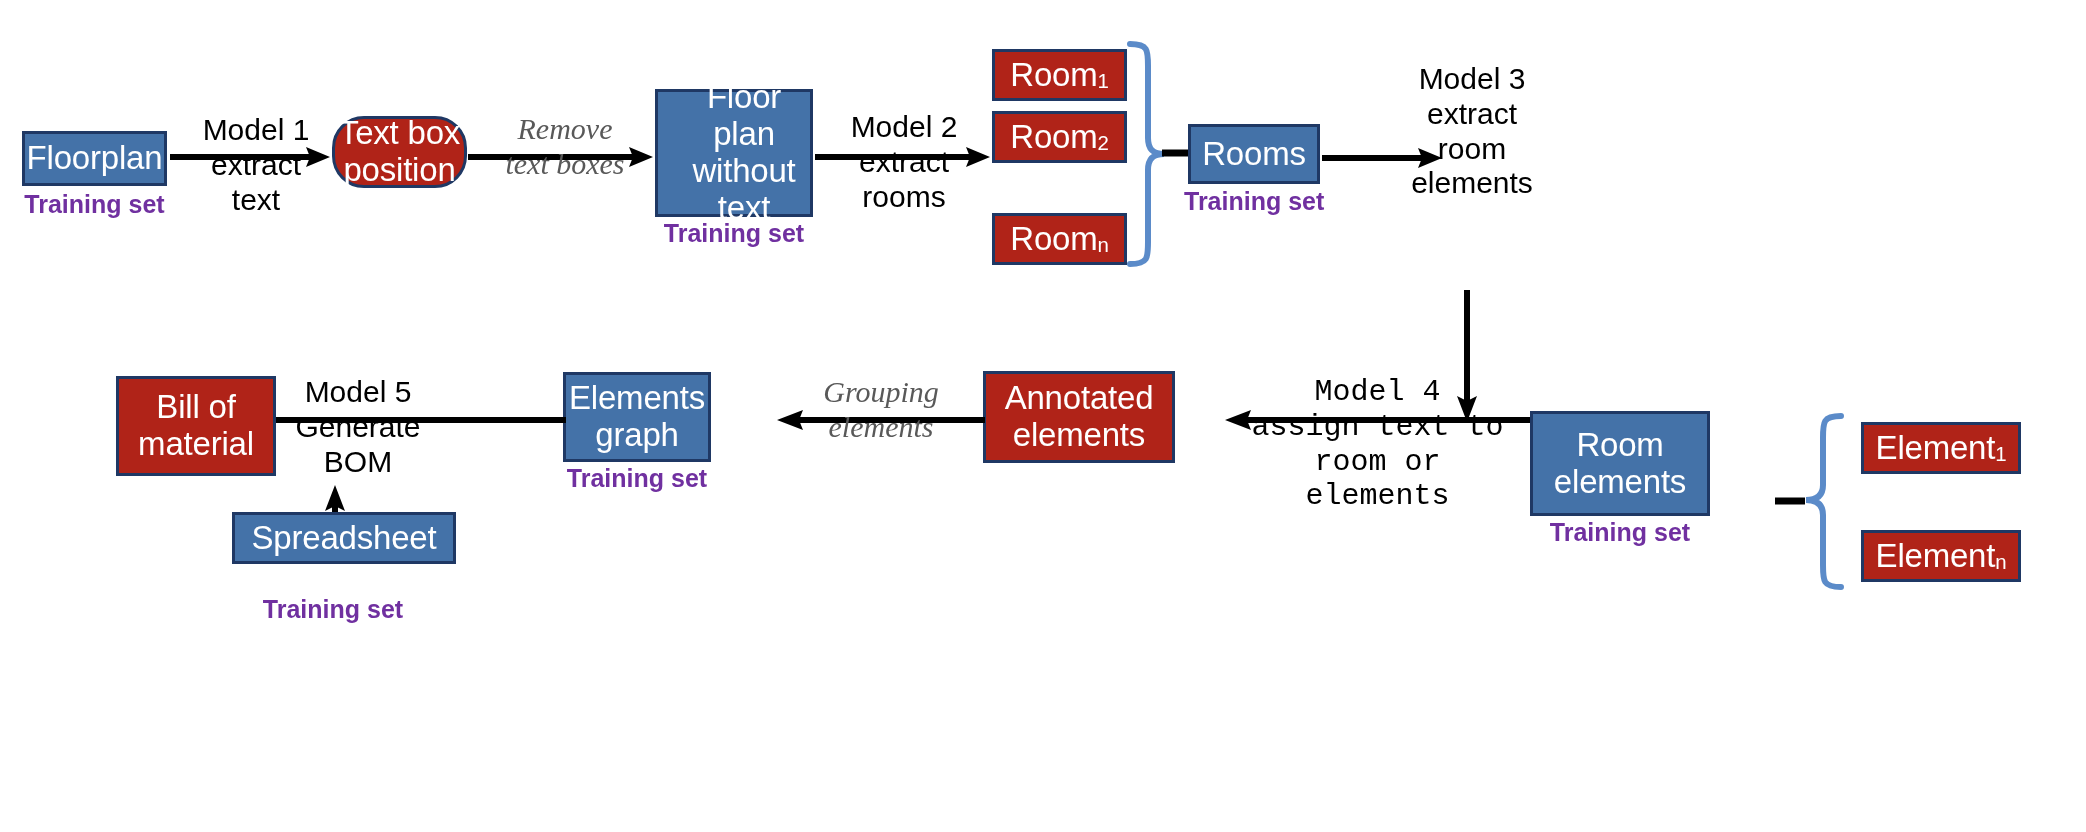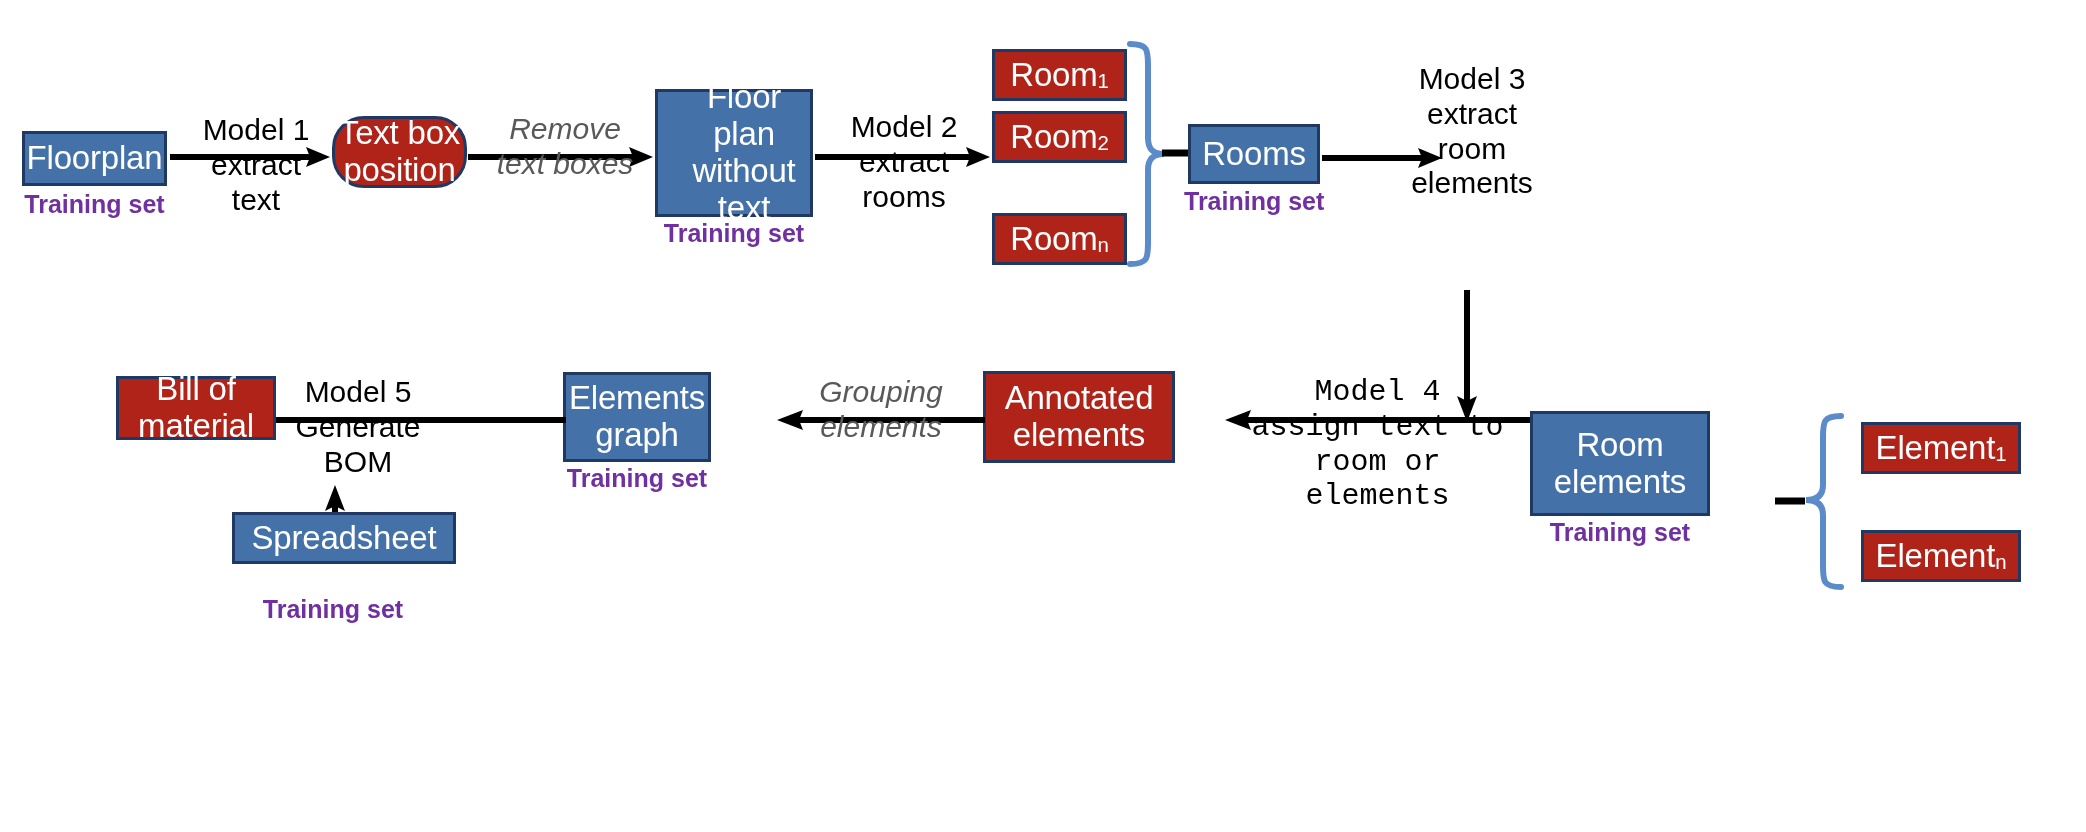--- a/index.html
+++ b/index.html
@@ -53,20 +53,21 @@
     color: #000000;
     font-family: "Liberation Sans", sans-serif;
     font-size: 30px;
     line-height: 1.16;
     text-align: center;
     white-space: pre-line;
   }
   .edge-label.italic {
     font-style: italic;
     color: #595959;
+    font-family: Liberation Serif, serif;
   }
 
   
   .arrow {
     position: absolute;
   }
   .arrow svg { display: block; overflow: visible; }
 
   
   .brace { position: absolute; }
@@ -225,21 +226,21 @@
   <div class="arrow" style="left:234px; top:408px; width:332px; height:24px;">
     <svg width="332" height="24" viewBox="0 0 332 24">
       <line x1="332" y1="12" x2="22" y2="12" stroke="#000" stroke-width="6"></line>
       <polygon points="0,12 26,2 22,12 26,22" fill="#000"></polygon>
     </svg>
   </div>
   <div class="edge-label" style="left:248px; top:375px; width:220px;">Model 5
 Generate
 BOM</div>
 
-  <div class="box red" style="left:116px; top:376px; width:160px; height:64px;">Bill of
+  <div class="box red" style="left:116px; top:376px; width:160px; height:100px;">Bill of
 material</div>
 
   <div class="arrow" style="left:323px; top:485px; width:24px; height:74px;">
     <svg width="24" height="74" viewBox="0 0 24 74">
       <line x1="12" y1="74" x2="12" y2="18" stroke="#000" stroke-width="6"></line>
       <polygon points="12,0 2,26 12,21 22,26" fill="#000"></polygon>
     </svg>
   </div>
 
   <div class="box blue" style="left:232px; top:512px; width:224px; height:52px;">Spreadsheet</div>

